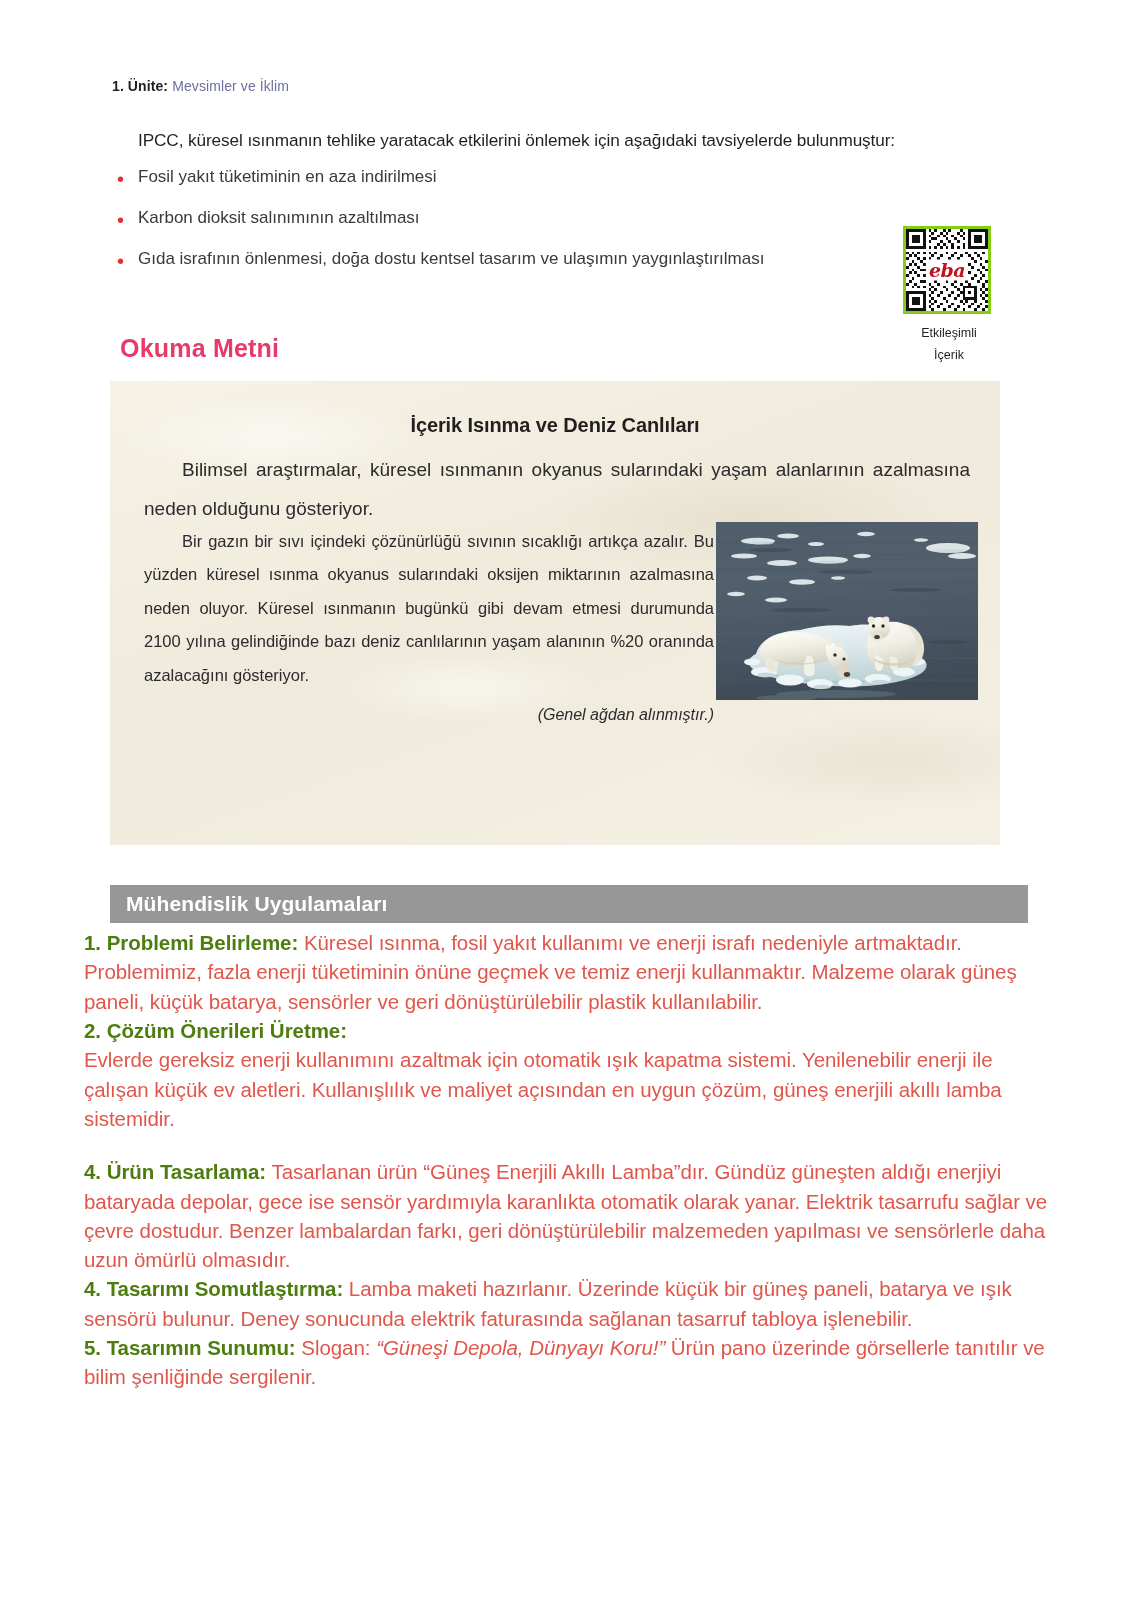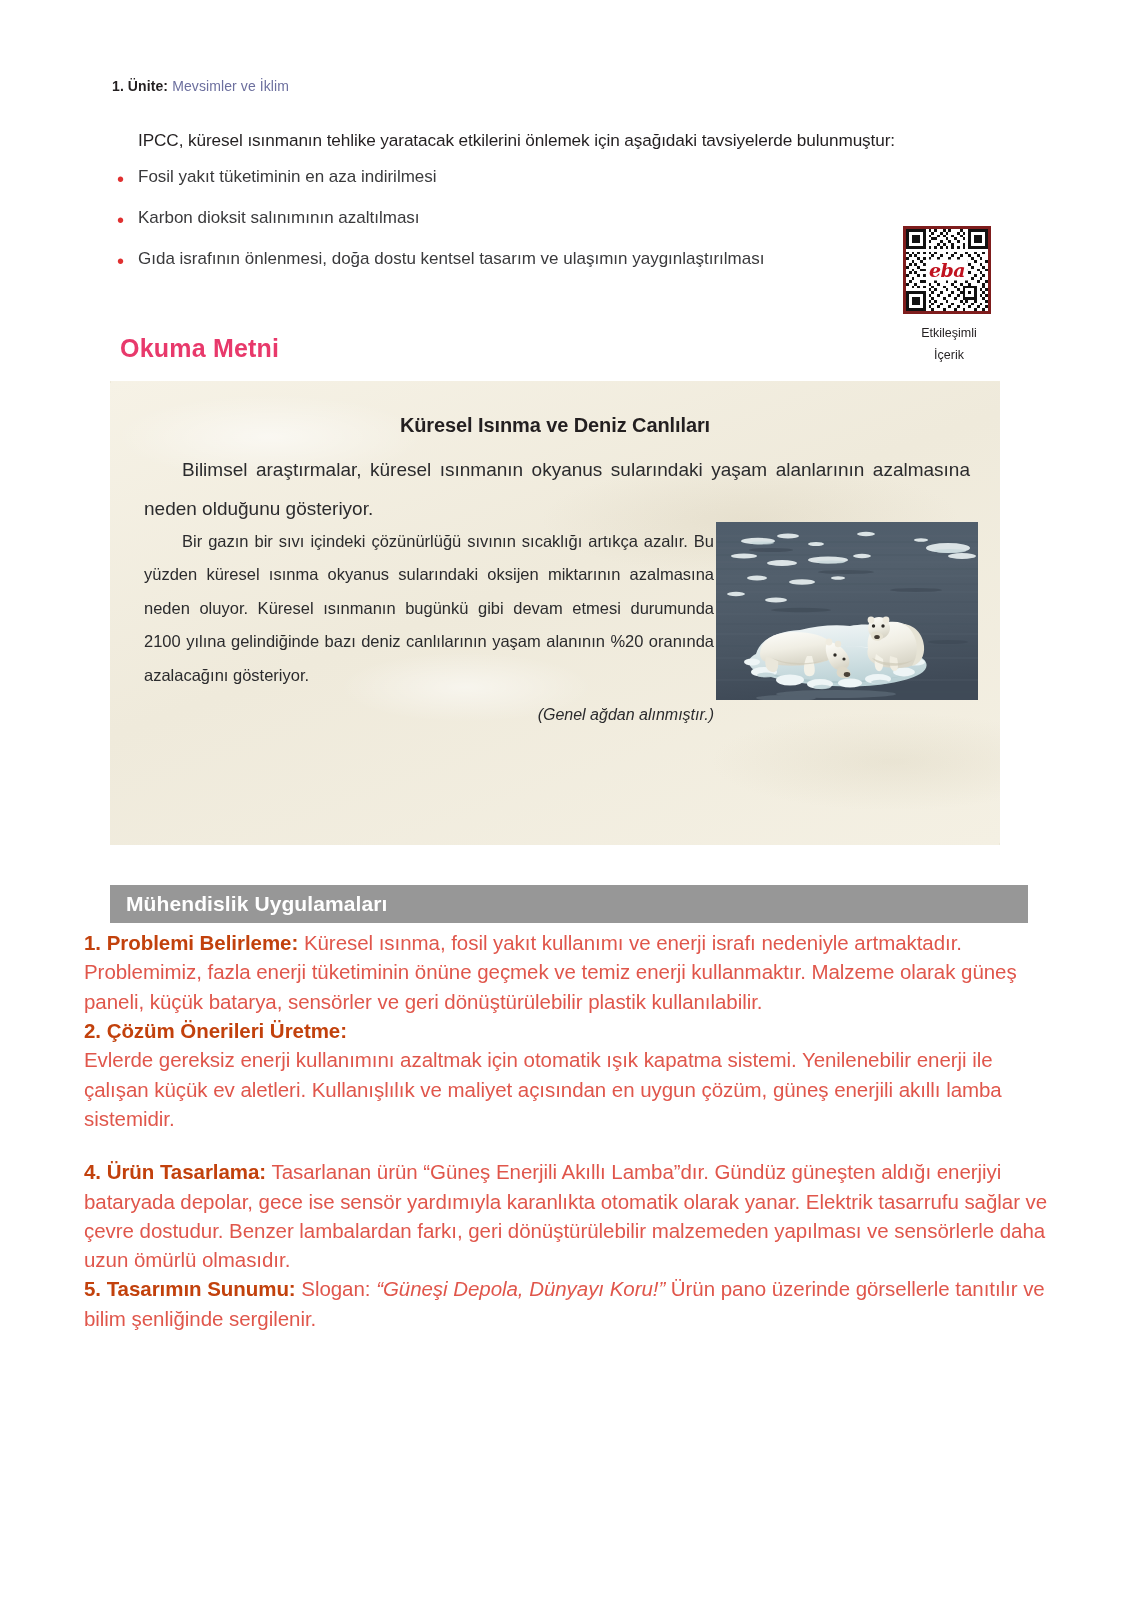--- a/index.html
+++ b/index.html
@@ -81,21 +81,21 @@
     position: absolute;
     left: 903px;
     top: 226px;
     width: 92px;
     text-align: center;
   }
   .qr-frame {
     width: 88px;
     height: 88px;
     background: #ffffff;
-    border: 3px solid #7f1d1d;
+    border: 3px solid #84cc16;
     box-sizing: border-box;
     position: relative;
   }
   .qr-canvas {
     position: absolute;
     inset: 0;
   }
   .qr-logo {
     position: absolute;
     left: 50%;
@@ -233,21 +233,21 @@
     color: #e0564b;
     font-size: 20.5px;
     line-height: 1.43;
     letter-spacing: -0.05px;
   }
   .eng-body p {
     margin: 0;
   }
   .eng-body .lbl {
     font-weight: bold;
-    color: #c2410c;
+    color: #4d7c0f;
   }
   .eng-body .ital {
     font-style: italic;
   }
   .eng-gap {
     height: 24px;
   }
 </style>
 </head>
 <body>
@@ -497,21 +497,21 @@
   <div class="qr-caption">
     <div>Etkileşimli</div>
     <div>İçerik</div>
   </div>
 </div>
 
 <div class="okuma-title">Okuma Metni</div>
 
 <div class="reading-box">
 
-  <div class="reading-title">Küresel Isınma ve Deniz Canlıları</div>
+  <div class="reading-title">İçerik Isınma ve Deniz Canlıları</div>
 
   <div class="reading-p1">Bilimsel araştırmalar, küresel ısınmanın okyanus sularındaki yaşam alanlarının azalmasına neden olduğunu gösteriyor.</div>
 
   <div class="reading-p2">Bir gazın bir sıvı içindeki çözünürlüğü sıvının sıcaklığı artıkça azalır. Bu yüzden küresel ısınma okyanus sularındaki oksijen miktarının azalmasına neden oluyor. Küresel ısınmanın bugünkü gibi devam etmesi durumunda 2100 yılına gelindiğinde bazı deniz canlılarının yaşam alanının %20 oranında azalacağını gösteriyor.</div>
 
   <div class="reading-caption">(Genel ağdan alınmıştır.)</div>
 
   <div class="bear-photo">
     <svg width="262" height="178" viewBox="0 0 262 178">
       <defs>
@@ -689,16 +689,17 @@
   <p><span class="lbl">1. Problemi Belirleme:</span><span> Küresel ısınma, fosil yakıt kullanımı ve enerji israfı nedeniyle artmaktadır. Problemimiz, fazla enerji tüketiminin önüne geçmek ve temiz enerji kullanmaktır. Malzeme olarak güneş paneli, küçük batarya, sensörler ve geri dönüştürülebilir plastik kullanılabilir.</span></p>
 
   <p><span class="lbl">2. Çözüm Önerileri Üretme:</span></p>
 
   <p><span>Evlerde gereksiz enerji kullanımını azaltmak için otomatik ışık kapatma sistemi. Yenilenebilir enerji ile çalışan küçük ev aletleri. Kullanışlılık ve maliyet açısından en uygun çözüm, güneş enerjili akıllı lamba sistemidir.</span></p>
 
   <div class="eng-gap"></div>
 
   <p><span class="lbl">4. Ürün Tasarlama:</span><span> Tasarlanan ürün “Güneş Enerjili Akıllı Lamba”dır. Gündüz güneşten aldığı enerjiyi bataryada depolar, gece ise sensör yardımıyla karanlıkta otomatik olarak yanar. Elektrik tasarrufu sağlar ve çevre dostudur. Benzer lambalardan farkı, geri dönüştürülebilir malzemeden yapılması ve sensörlerle daha uzun ömürlü olmasıdır.</span></p>
 
+  <p><span class="lbl">4. Tasarımı Somutlaştırma:</span><span> Lamba maketi hazırlanır. Üzerinde küçük bir güneş paneli, batarya ve ışık sensörü bulunur. Deney sonucunda elektrik faturasında sağlanan tasarruf tabloya işlenebilir.</span></p>
 
   <p><span class="lbl">5. Tasarımın Sunumu:</span><span> Slogan: </span><span class="ital">“Güneşi Depola, Dünyayı Koru!”</span><span> Ürün pano üzerinde görsellerle tanıtılır ve bilim şenliğinde sergilenir.</span></p>
 
 </div>
 
 </body></html>

